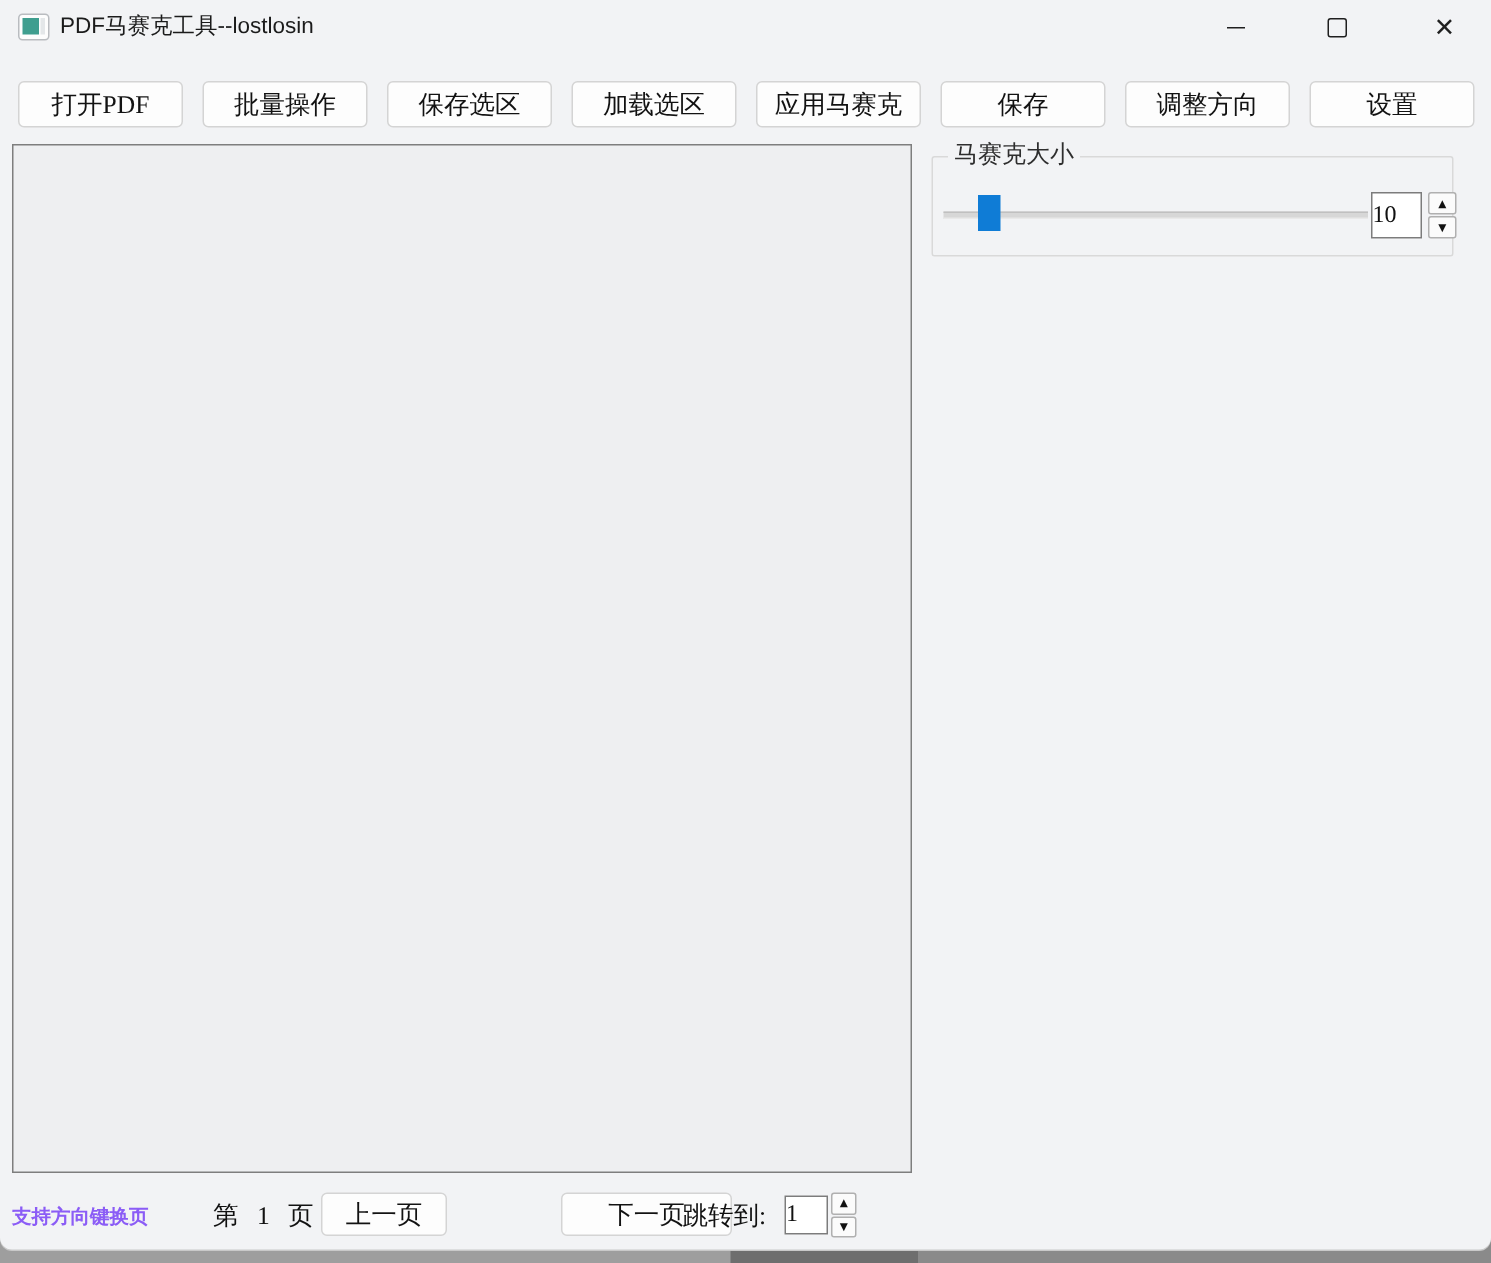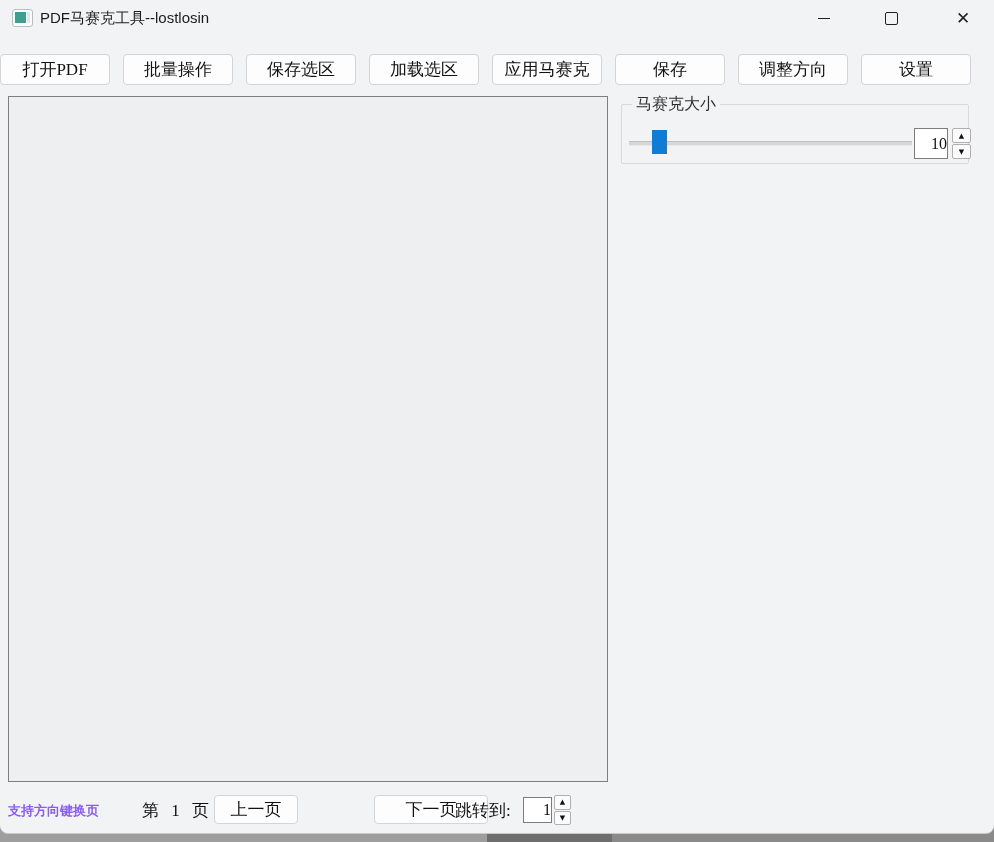--- a/index.html
+++ b/index.html
@@ -30,38 +30,38 @@
   .winbtn.max{left:868px;}
   .winbtn.close{left:940px;font-size:17px;font-weight:300;}
   .glyph-min{width:12px;height:0;border-top:1.4px solid #1f1f1f;}
   .glyph-max{width:11px;height:11px;border:1.4px solid #1f1f1f;border-radius:2px;box-sizing:content-box;}
 
   
   .btn{background:#fdfdfd;border:1px solid #d4d4d4;border-radius:4px;box-sizing:border-box;
        display:flex;align-items:center;justify-content:center;font-size:17px;color:#121212;
        font-family:"Liberation Serif","DejaVu Serif",serif;white-space:nowrap;cursor:default;}
 
-  .toolbar{position:absolute;left:0;top:54px;width:971px;height:31px;display:flex;gap:13px;}
+  .toolbar{position:absolute;left:12px;top:54px;width:971px;height:31px;display:flex;gap:13px;}
   .toolbar .btn{flex:1;height:31px;}
 
   
   .canvas{position:absolute;left:8px;top:96px;width:598px;height:684px;background:#eeeff1;
           border:1px solid #7e7e7e;}
 
   
   .groupbox{position:absolute;border:1px solid #d9d9d9;border-radius:2px;box-sizing:border-box;}
   .gb-title{position:absolute;top:-10px;left:10px;background:#f2f3f5;padding:0 4px;
             font-size:16px;color:#2e2e2e;line-height:18px;white-space:nowrap;}
 
-  .group-size{left:621px;top:104px;width:348px;height:60px;}
+  .group-size{left:621px;top:104px;width:348px;height:67px;}
   .slider-track{position:absolute;left:7px;top:36px;width:283px;height:3px;background:#d7d7d7;
                 border-top:1px solid #c0c0c0;border-bottom:1px solid #e9e9e9;}
   .slider-handle{position:absolute;left:30px;top:25px;width:15px;height:24px;background:#0f7cd6;}
   .spin-field{position:absolute;background:#ffffff;border:1px solid #7c7c7c;box-sizing:border-box;
-              text-align:right;font-family:"Liberation Serif","DejaVu Serif",serif;
+              text-align:left;font-family:"Liberation Serif","DejaVu Serif",serif;
               font-size:16px;color:#111;padding:0;}
   .size-field{left:292px;top:23px;width:34px;height:31px;}
   .spin-col{position:absolute;display:flex;flex-direction:column;}
   .size-arrows{left:330px;top:23px;width:19px;height:31px;}
   .spin-btn{flex:1;background:#fbfbfb;border:1px solid #b0b0b0;border-radius:2px;box-sizing:border-box;
             display:flex;align-items:center;justify-content:center;font-size:7px;color:#111;
             font-family:"DejaVu Sans",sans-serif;}
   .spin-btn + .spin-btn{margin-top:1px;}
 
   .group-region{left:621px;top:188px;width:348px;height:635px;}

